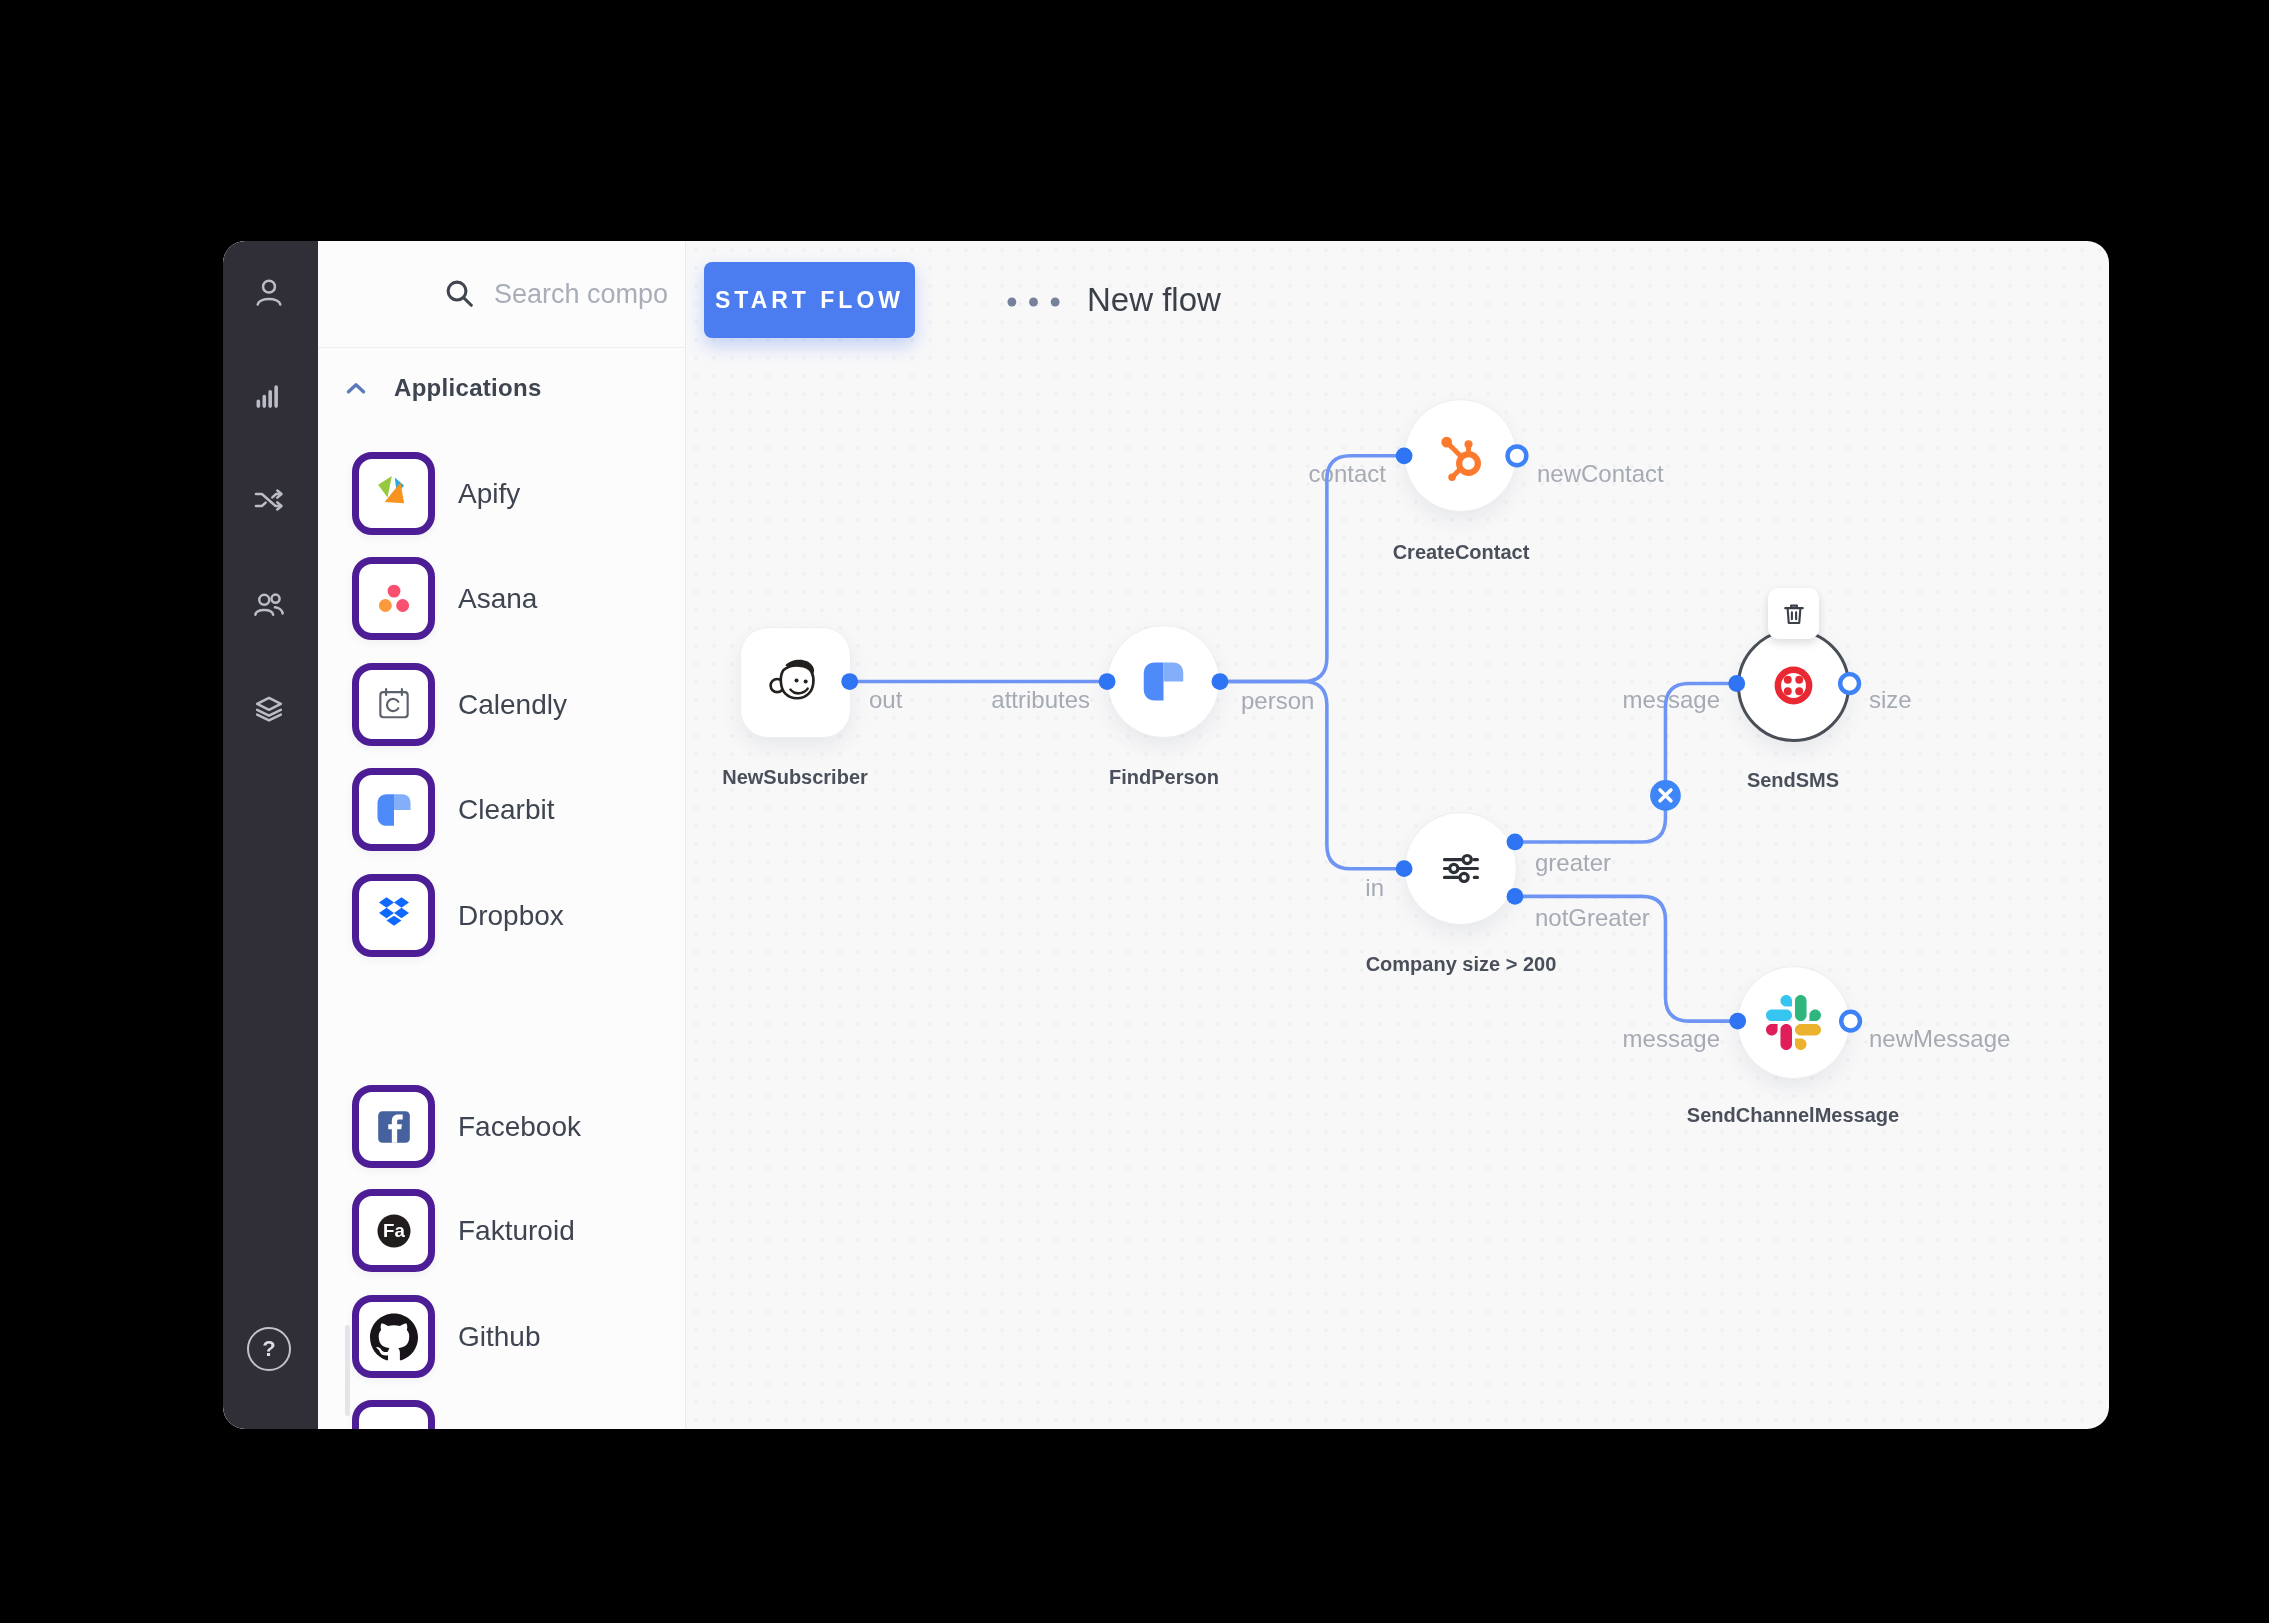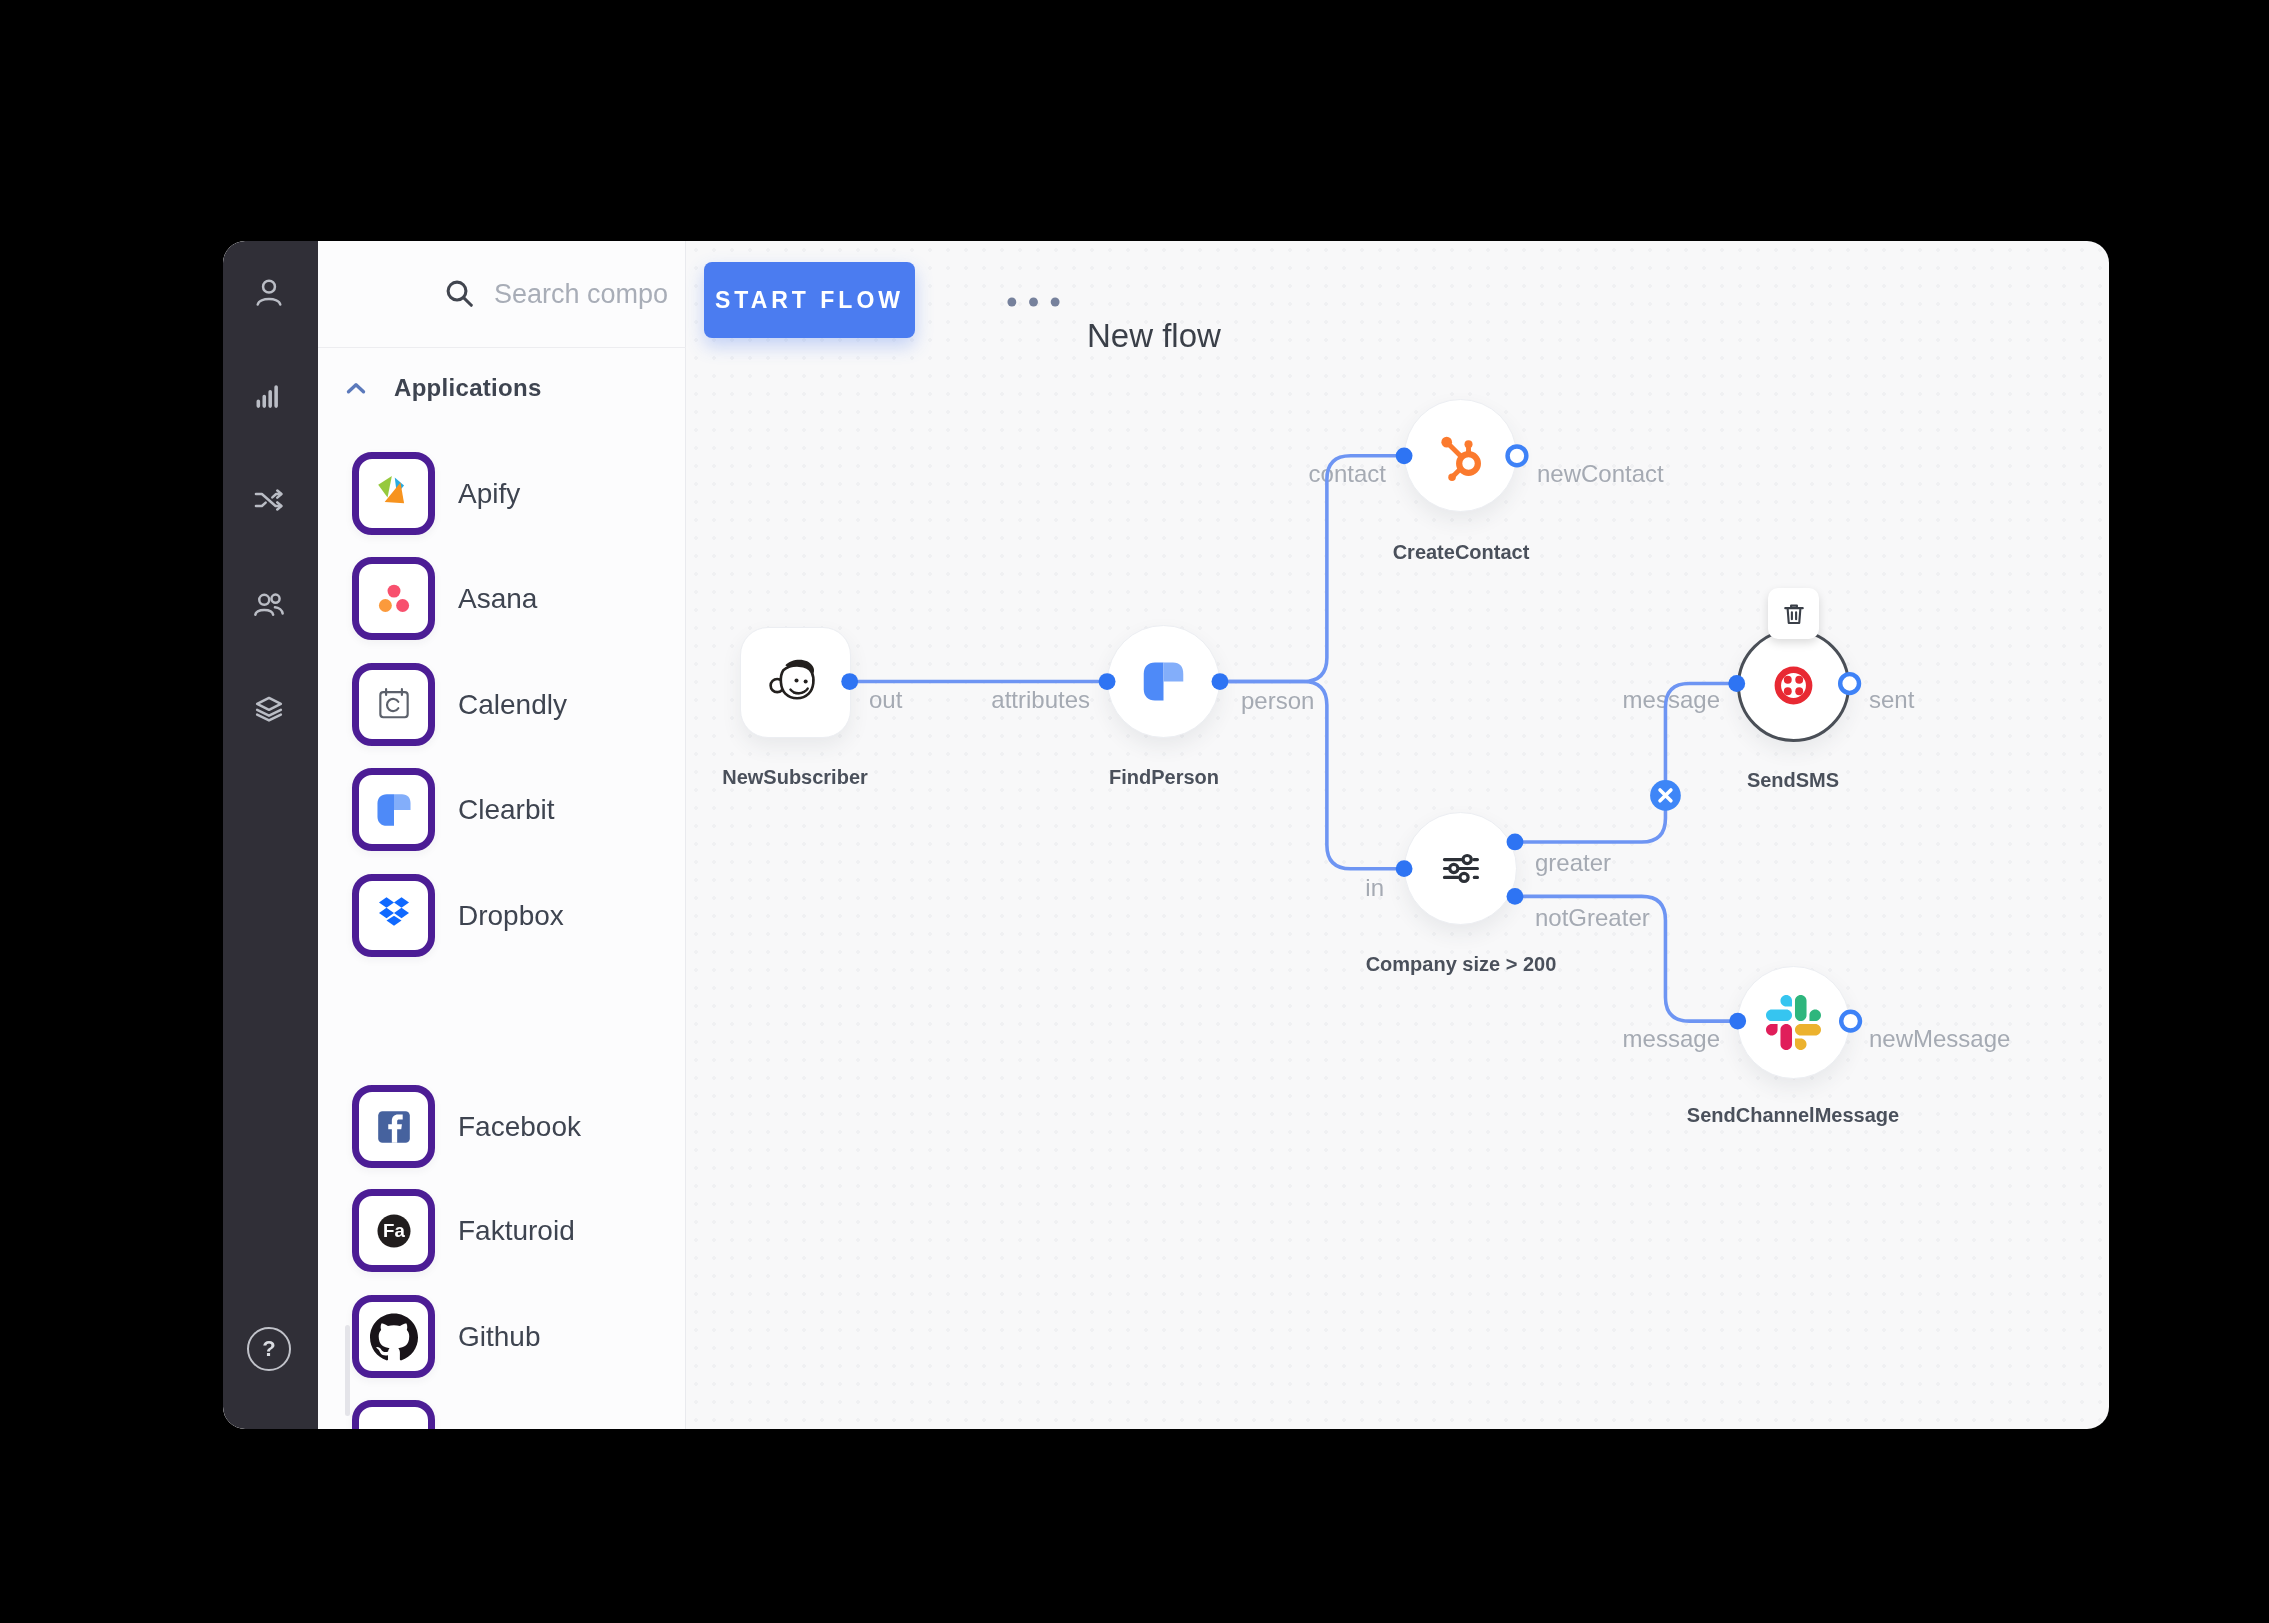--- a/index.html
+++ b/index.html
@@ -56,21 +56,21 @@
             background-image:radial-gradient(rgba(100,110,130,.05) 1.6px, transparent 1.7px);
             background-size:18px 18px; }
   .start-btn { position:absolute; left:481px; top:21px; width:211px; height:76px;
                background:#4b7cf0; border:none; border-radius:8px; color:#fff;
                font-family:"Liberation Sans",sans-serif; font-size:23px; font-weight:700;
                letter-spacing:4px; cursor:pointer;
                box-shadow:0 8px 18px rgba(75,124,240,.30); }
   .menu-dots { position:absolute; left:780px; top:50px; width:61px; height:22px;
                cursor:pointer; }
   .flow-title { position:absolute; left:864px; top:59px; transform:translateY(-50%);
-                font-size:33px; font-weight:500; color:#3a3f48;margin-top:36px; }
+                font-size:33px; font-weight:500; color:#3a3f48; }
 
   
   .flow-svg { position:absolute; left:0; top:0; width:1886px; height:1188px;
               pointer-events:none; z-index:5; }
   .node { position:absolute; background:#fff; z-index:3; cursor:pointer;
           display:flex; align-items:center; justify-content:center;
           border:1px solid #eceef2; box-shadow:0 9px 20px rgba(50,60,80,.08); }
   .node.circle { width:113px; height:113px; border-radius:50%; }
   .node.squircle { width:111px; height:111px; border-radius:28px; }
   .node.selected { border:3px solid #4a4f57; }
@@ -334,21 +334,21 @@
 
   <span class="port-label" style="left:646px;top:459px">out</span>
   <span class="port-label" style="right:1019px;top:459px">attributes</span>
   <span class="port-label" style="left:1018px;top:460px">person</span>
   <span class="port-label" style="right:723px;top:233px">contact</span>
   <span class="port-label" style="left:1314px;top:233px">newContact</span>
   <span class="port-label" style="right:725px;top:647px">in</span>
   <span class="port-label" style="left:1312px;top:622px">greater</span>
   <span class="port-label" style="left:1312px;top:677px">notGreater</span>
   <span class="port-label" style="right:389px;top:459px">message</span>
-  <span class="port-label" style="left:1646px;top:459px">sent</span>
+  <span class="port-label" style="left:1646px;top:459px">size</span>
   <span class="port-label" style="right:389px;top:798px">message</span>
   <span class="port-label" style="left:1646px;top:798px">newMessage</span>
 
   <svg class="flow-svg" viewBox="0 0 1905 1200">
     <g fill="none" stroke="#6e95f3" stroke-width="3.6" stroke-linecap="round" style="pointer-events:stroke">
       <path d="M633 445 H893"></path>
       <path d="M1007 445 H1091 Q1115 445 1115 421 V241 Q1115 217 1139 217 H1193"></path>
       <path d="M1007 445 H1091 Q1115 445 1115 469 V610 Q1115 634 1139 634 H1193"></path>
       <path d="M1305 607 H1433 Q1457 607 1457 583 V471 Q1457 447 1481 447 H1529"></path>
       <path d="M1305 662 H1433 Q1457 662 1457 686 V764 Q1457 788 1481 788 H1530"></path>

